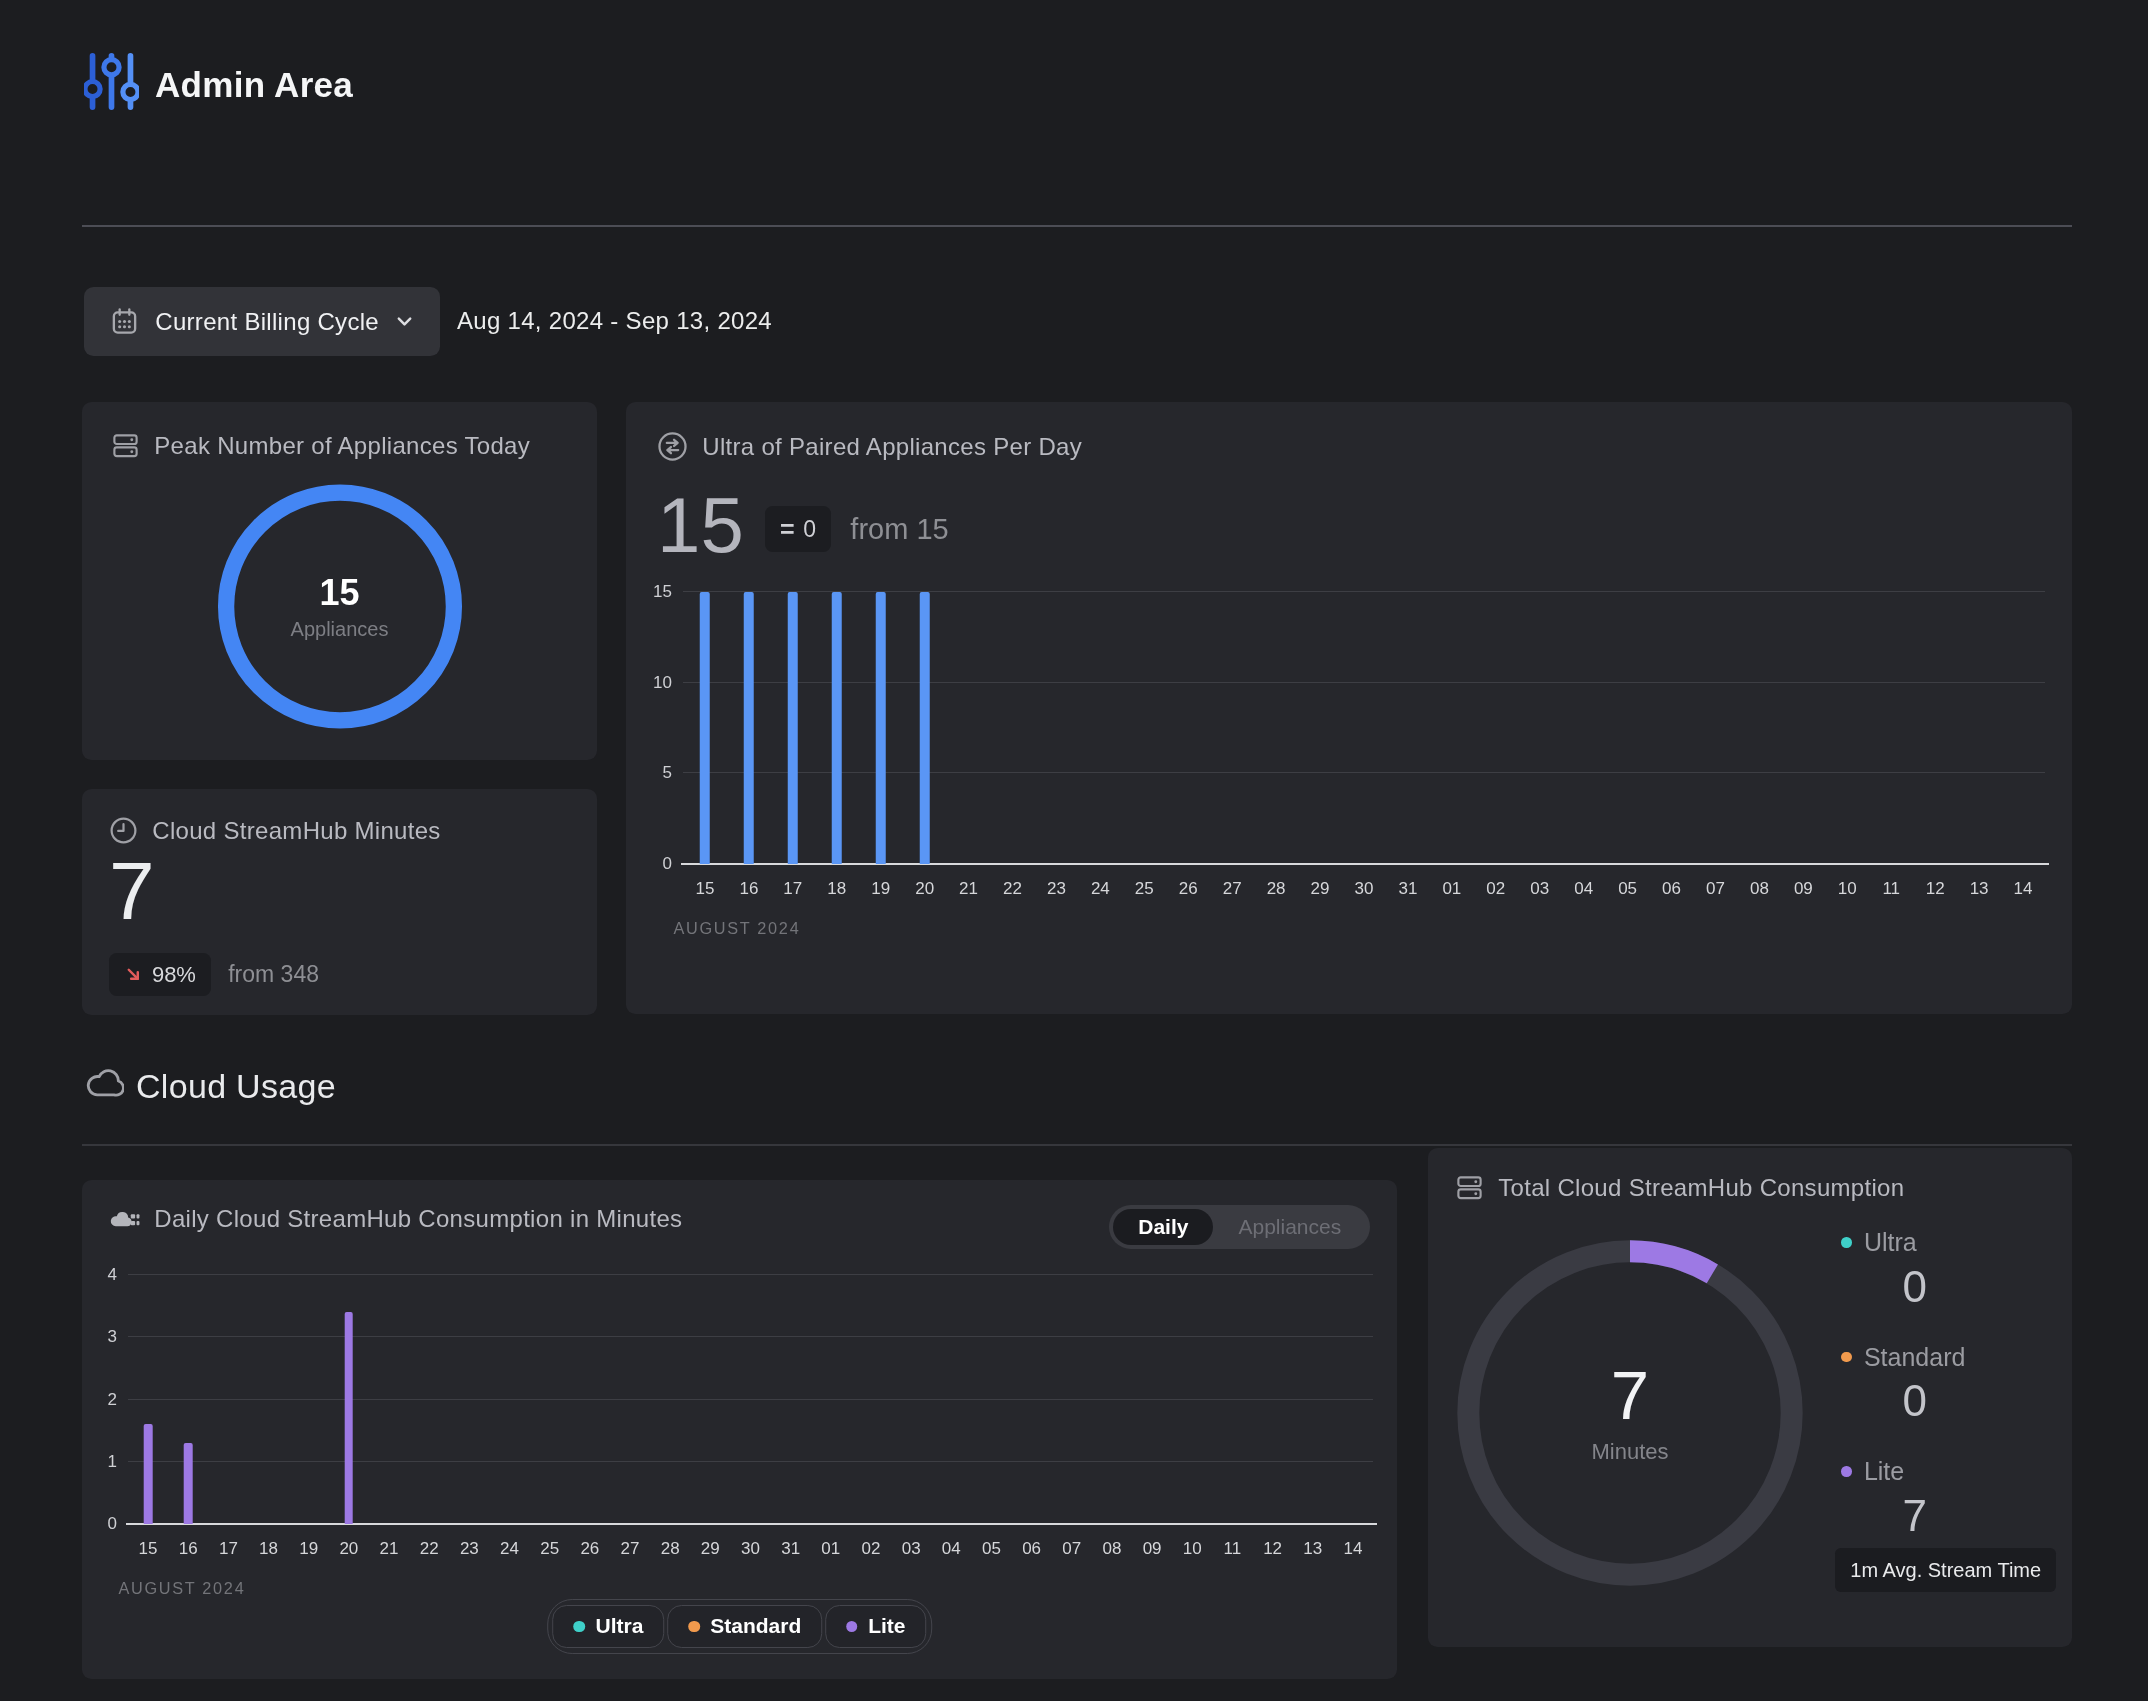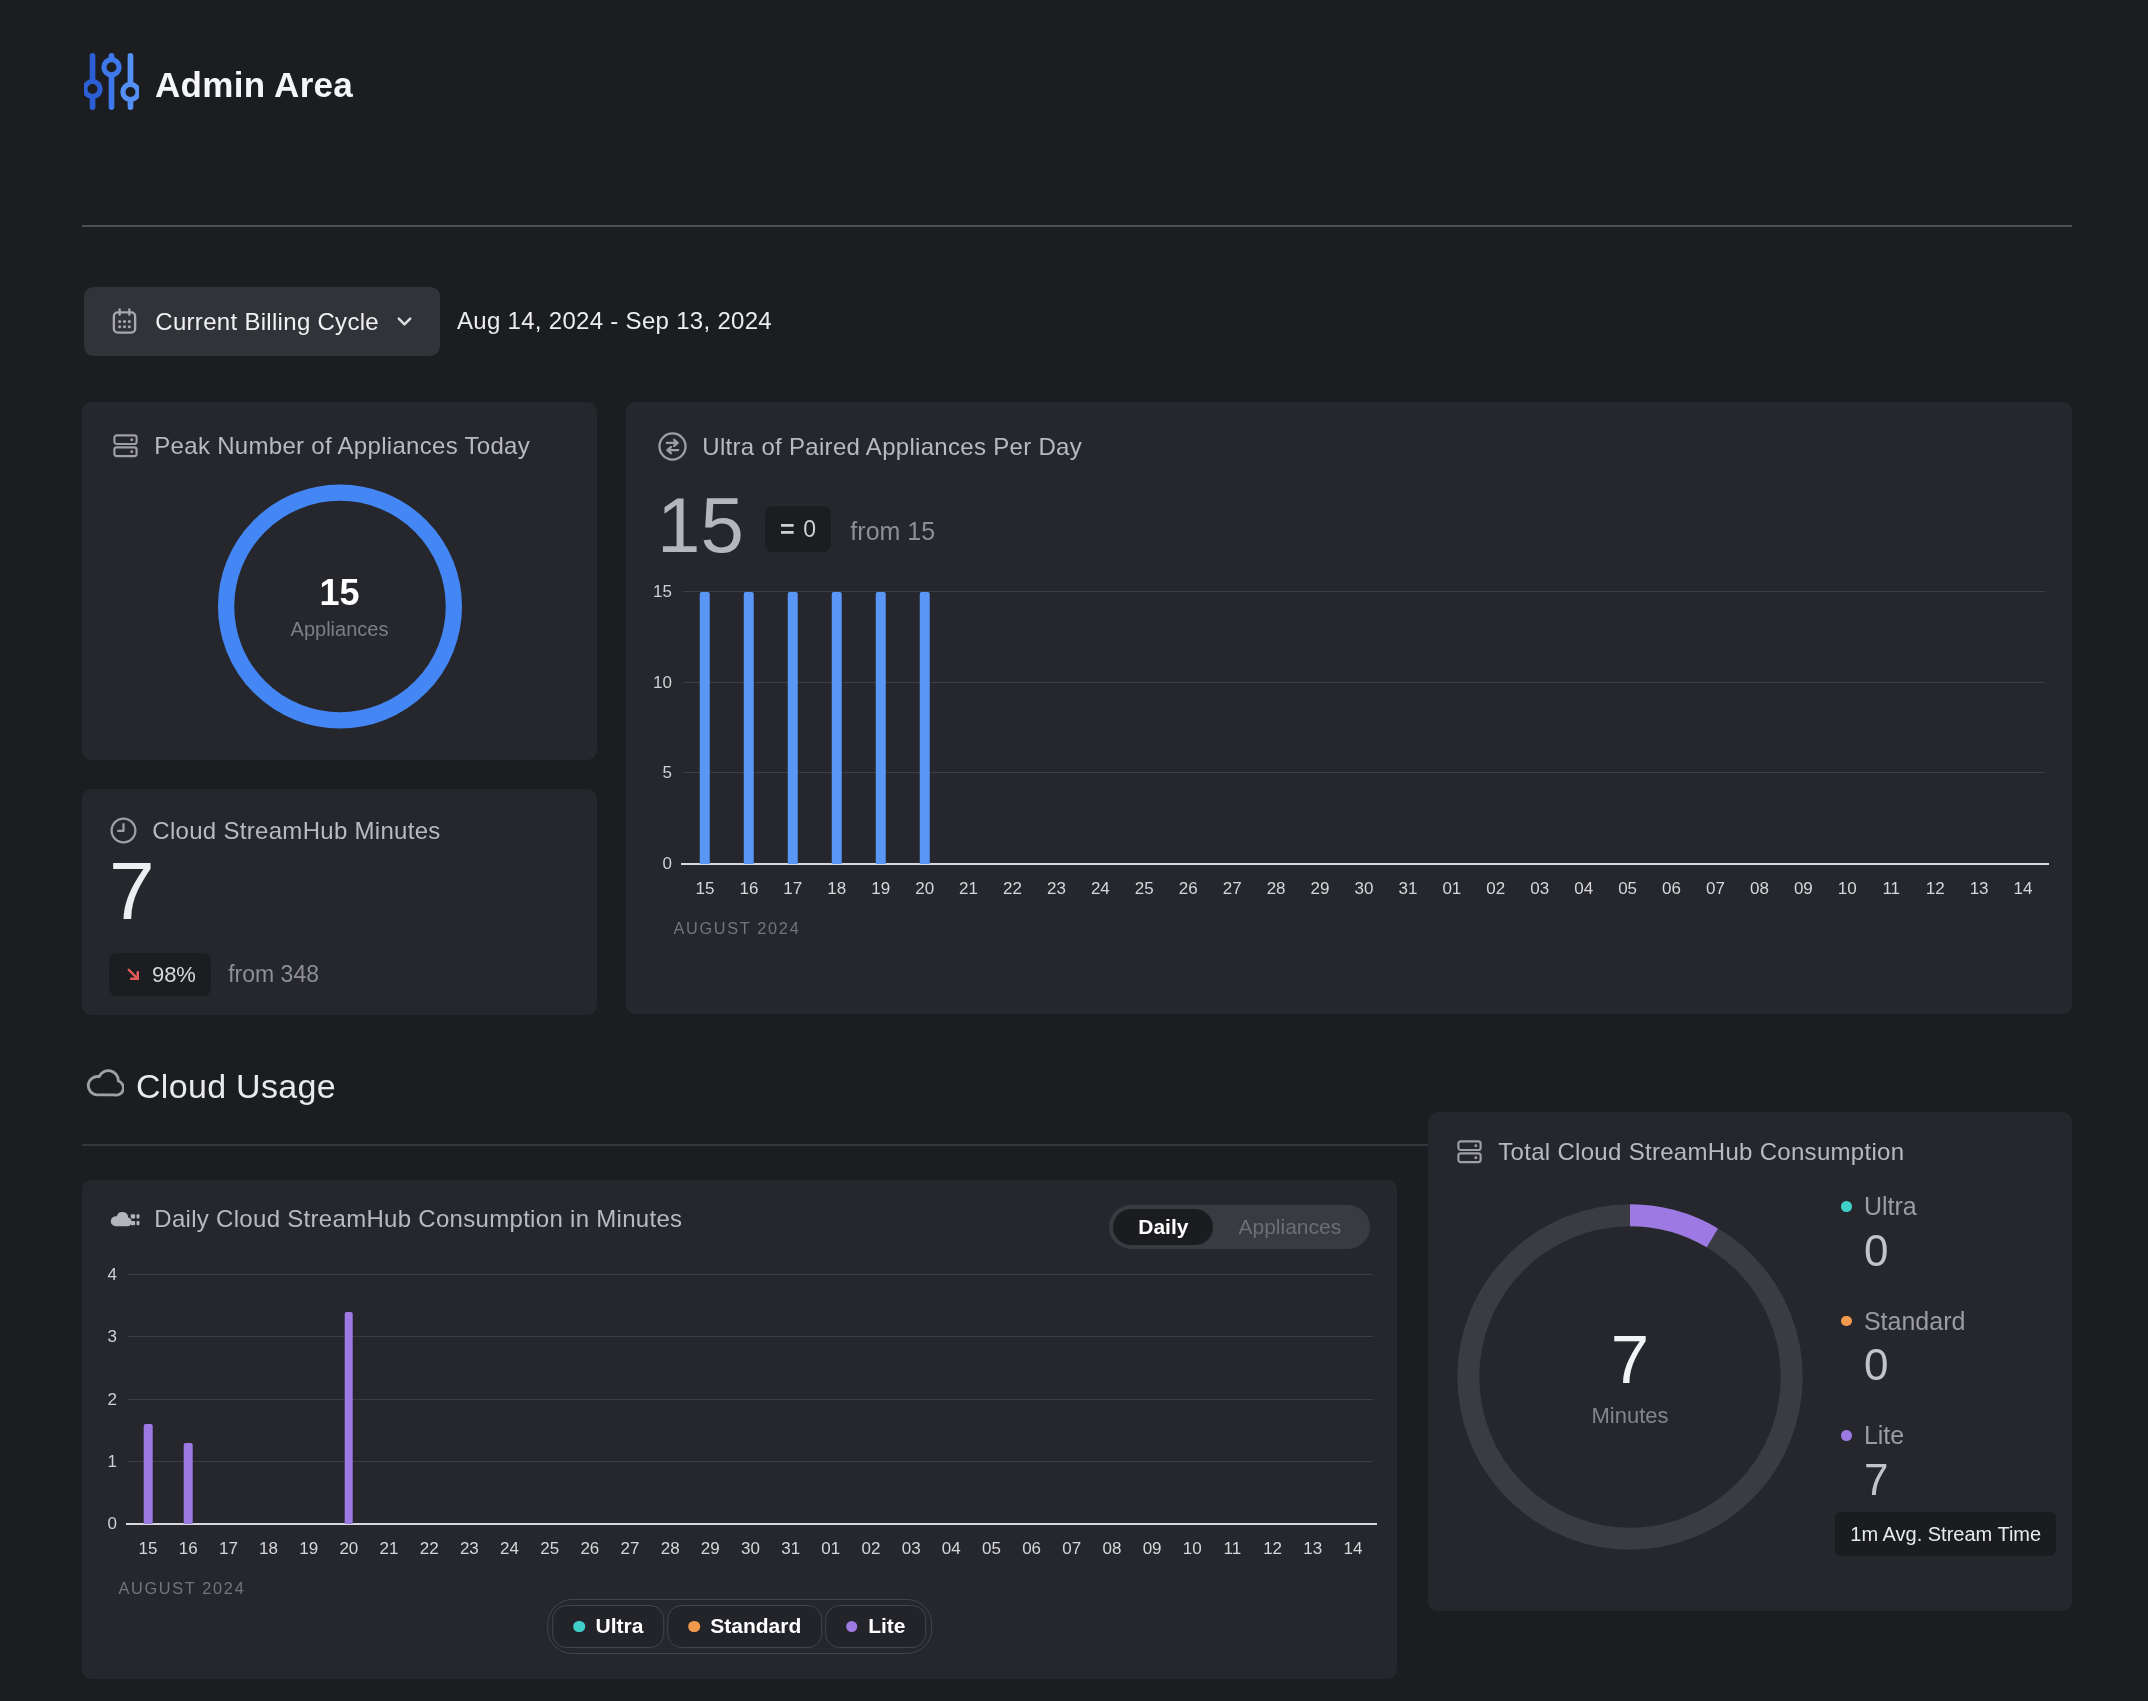--- a/index.html
+++ b/index.html
@@ -33,21 +33,21 @@
   .ring-center{position:absolute;inset:0;display:flex;flex-direction:column;align-items:center;justify-content:center;}
   .ring-value{font-size:36px;font-weight:bold;color:#ffffff;}
   .ring-unit{font-size:20px;color:#7d7e84;margin-top:3.8px;}
 
   
   .stat-row{position:absolute;display:flex;align-items:flex-end;}
   .big-num{font-size:78px;color:#b4b5bd;line-height:.92;}
   .badge{background:#1c1d21;border-radius:7.6px;display:inline-flex;align-items:center;gap:8.6px;padding:8.6px 15.3px;}
   .badge .sym{font-size:25px;font-weight:bold;color:#cfd0d5;}
   .badge .val{font-size:23px;color:#cfd0d5;}
-  .from-txt{font-size:25px;color:#8e8f94;}
+  .from-txt{font-size:29px;color:#8e8f94;}
 
   .minutes-value{position:absolute;left:27px;top:59px;font-size:82px;color:#eceef0;line-height:1.05;}
 
   
   .chart{position:absolute;inset:0;}
   .chart-plot{position:absolute;left:var(--left);top:var(--top);width:var(--w);height:var(--h);}
   .gridline{position:absolute;left:0;width:100%;height:1px;background:#3d3e44;}
   .baseline{position:absolute;left:-1.9px;right:-3.8px;bottom:-1px;height:2.4px;background:#d8d9dc;}
   .bar{position:absolute;transform:translateX(-50%);border-radius:1.9px 1.9px 0 0;}
   .chart-ylabels{position:absolute;left:calc(var(--left) - 57px);top:var(--top);width:46px;height:var(--h);}
@@ -347,21 +347,21 @@
           <span class="dot" style="background: rgb(241, 154, 77);"></span>
           <span>Standard</span>
         </span>
         <span class="legend-pill">
           <span class="dot" style="background: rgb(157, 121, 228);"></span>
           <span>Lite</span>
         </span>
       </div>
   </section>
 
-  <section class="card" style="left:1428px;top:1112px;width:644px;height:499px;">
+  <section class="card" style="left:1428px;top:1148px;width:644px;height:499px;text-align:center;">
     <div class="card-title" style="left:27px;top:25px;">
       <span style="display:flex;">
         <svg width="29" height="29" viewBox="0 0 30 30" fill="none" stroke="#9fa0a6" stroke-width="2.2">
           <rect x="3.5" y="4.5" width="23" height="9" rx="2.5"></rect>
           <rect x="3.5" y="17" width="23" height="9" rx="2.5"></rect>
           <circle cx="21.5" cy="9" r="1.5" fill="#9fa0a6" stroke="none"></circle>
           <circle cx="21.5" cy="21.5" r="1.5" fill="#9fa0a6" stroke="none"></circle>
         </svg>
       </span>
       <span>Total Cloud StreamHub Consumption</span>

